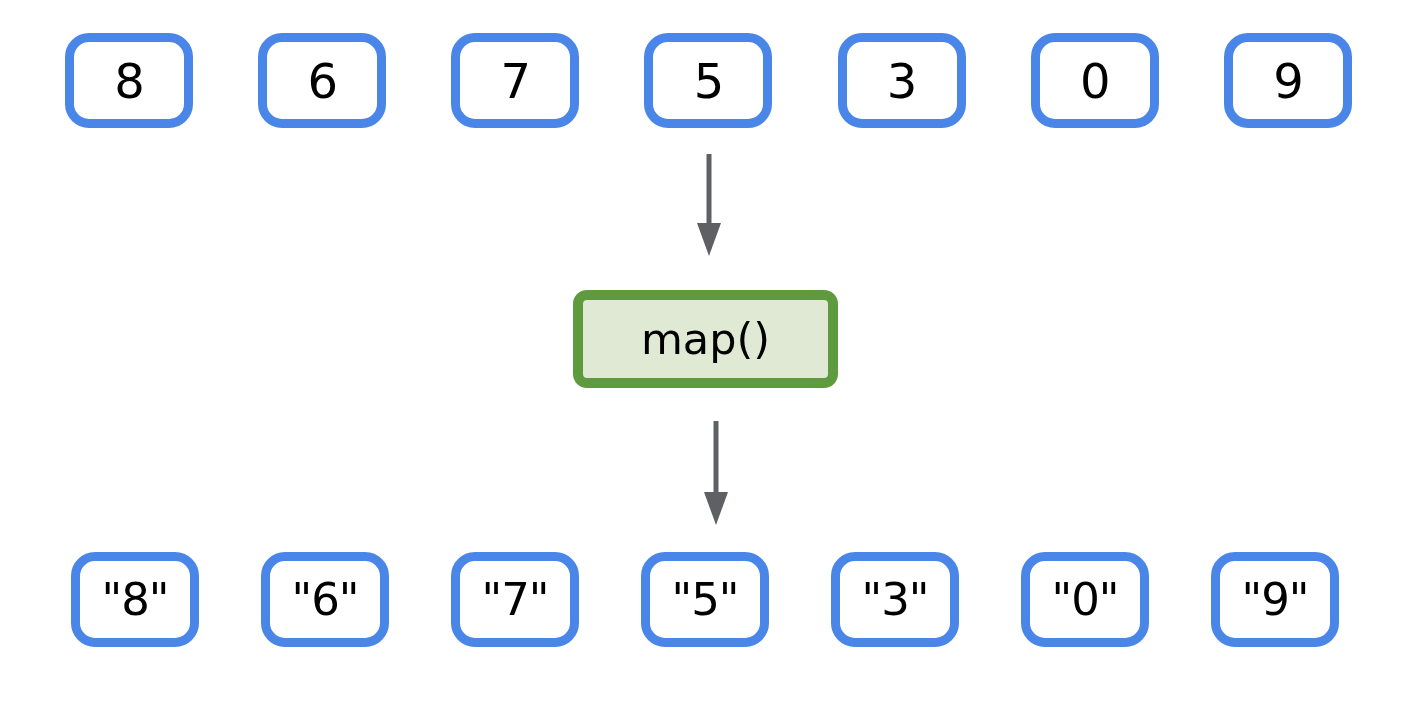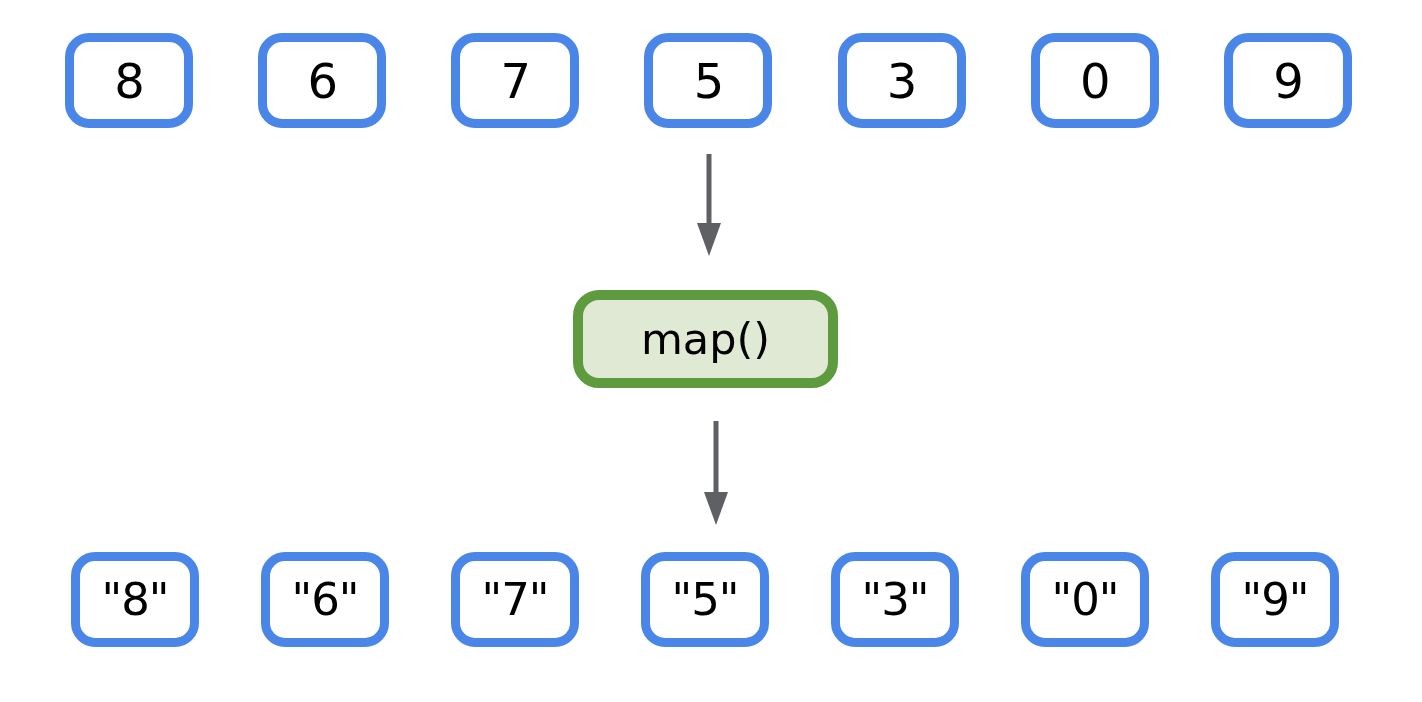--- a/index.html
+++ b/index.html
@@ -52,21 +52,21 @@
   }
   .fn-box {
     position: absolute;
     box-sizing: border-box;
     left: 573px;
     top: 290px;
     width: 265px;
     height: 98px;
     background: var(--function-fill-green, #dfe9d4);
     border: 10px solid var(--function-border-green, #5e9b3e);
-    border-radius: 26px;
+    border-radius: 14px;
     display: flex;
     align-items: center;
     justify-content: center;
   }
   .fn-box span {
     font-size: 43px;
     line-height: 1;
     color: var(--text-black, #000000);
   }
   .arrow {

